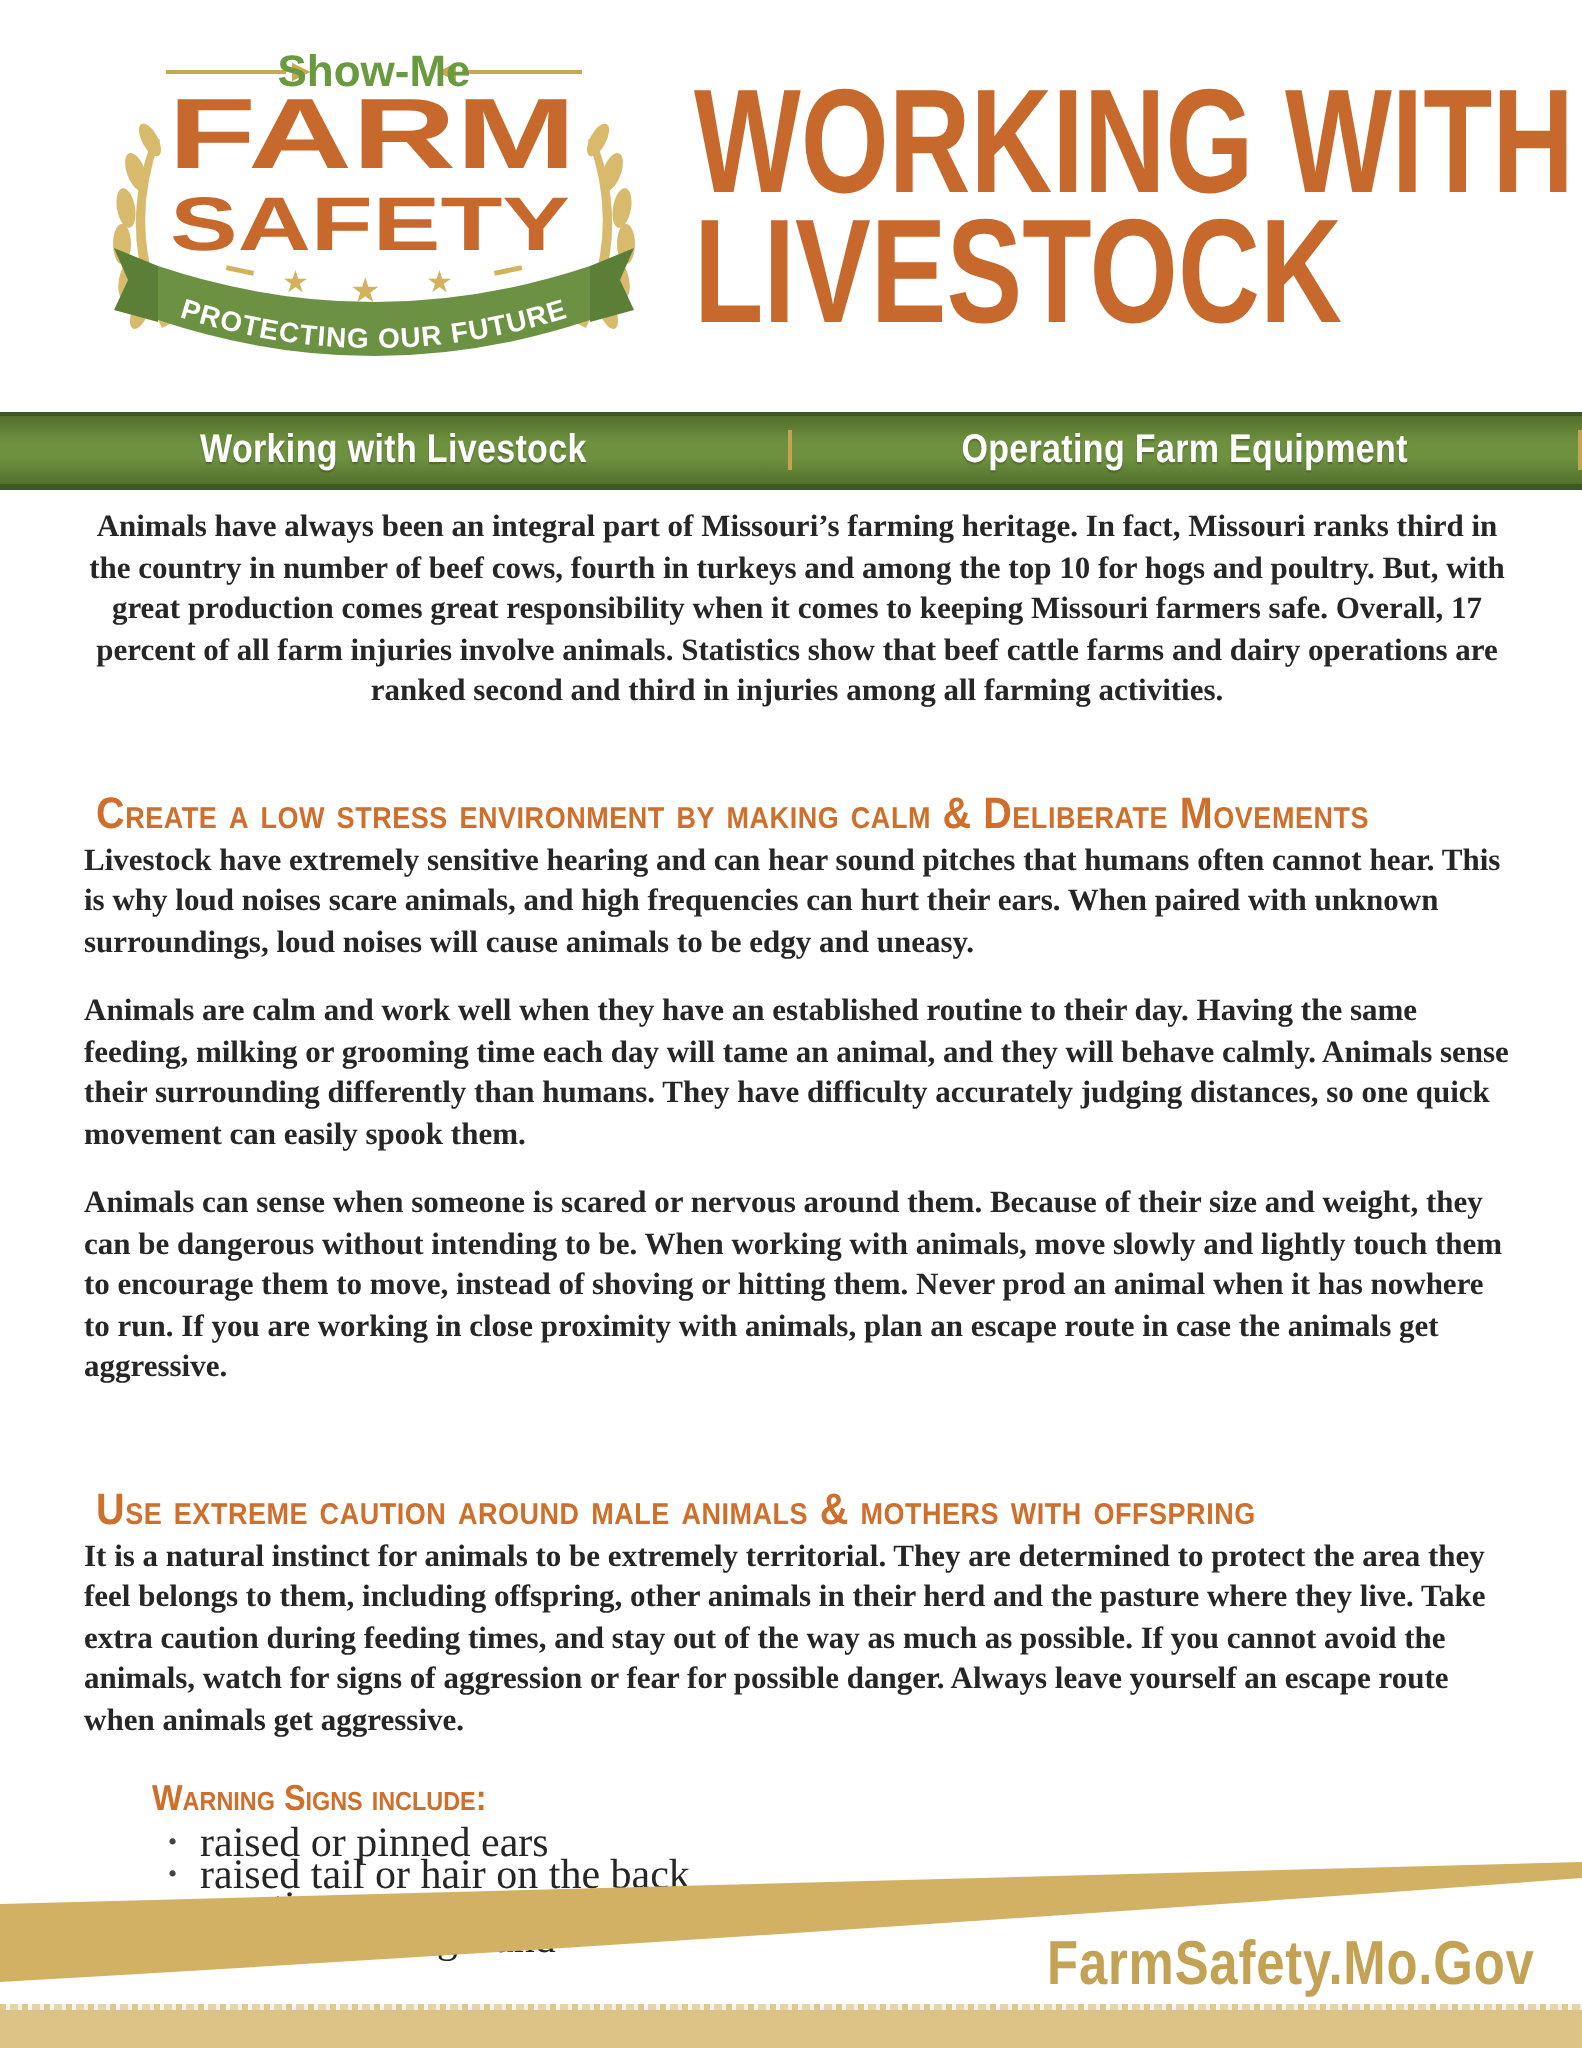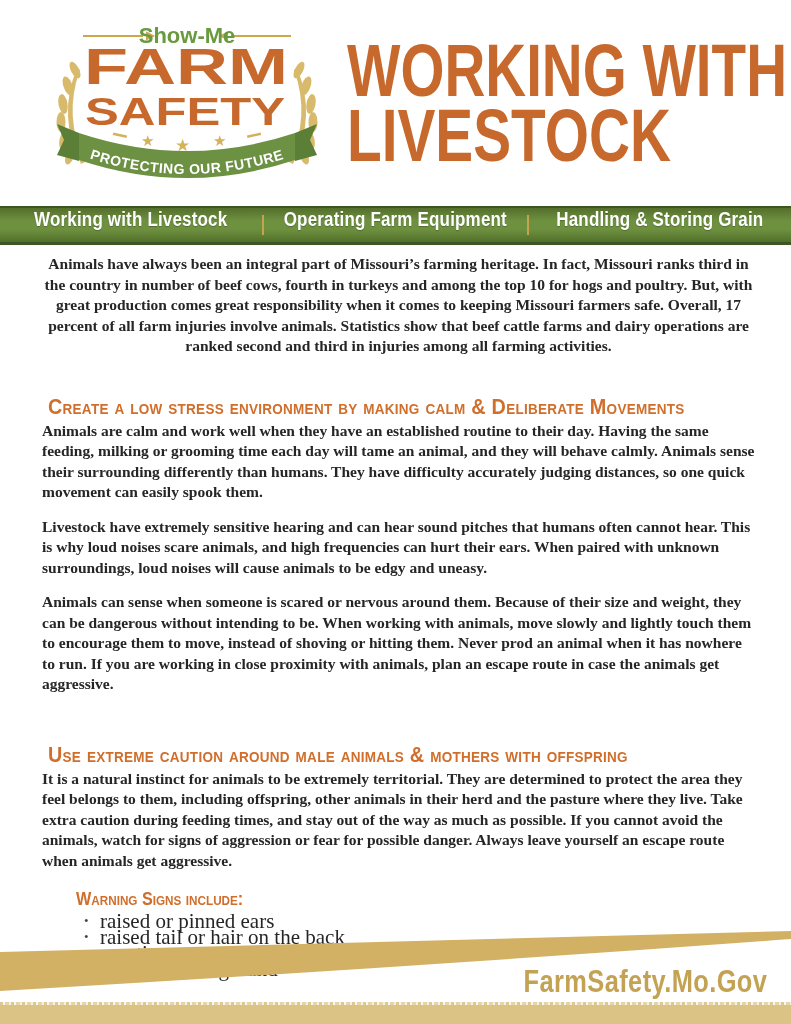--- a/index.html
+++ b/index.html
@@ -14,21 +14,21 @@
   .logo-svg { position:absolute; left:40px; top:12px; }
   .title-svg { position:absolute; left:334px; top:24px; }
   
   .navbar {
     position:absolute; top:206px; left:0; width:791px; height:39px;
     display:flex; align-items:stretch;
     background:linear-gradient(180deg,#546f2b 0%,#6e9140 38%,#6e9140 62%,#52702a 100%);
     border-top:2px solid #3e5621; border-bottom:3px solid #3e5621;
   }
   .nav-tab {
-    flex:1; display:flex; align-items:flex-start; justify-content:center;
+    flex:1; display:flex; align-items:center; justify-content:center;
     cursor:pointer;
   }
   .nav-tab span {
     color:#ffffff; font-family:"Liberation Sans", sans-serif;
     font-weight:700; font-size:20px; letter-spacing:0.2px; white-space:nowrap;
     transform:scaleX(0.85); display:inline-block;
     text-shadow:0 1px 1px rgba(0,0,0,0.25);
   }
   .nav-sep { width:2px; background:#c5a44f; margin:7px 0; }
   
@@ -142,33 +142,30 @@
 
   <div class="navbar">
     <div class="nav-tab">
       <span>Working with Livestock</span>
     </div>
     <div class="nav-sep"></div>
     <div class="nav-tab">
       <span>Operating Farm Equipment</span>
     </div>
     <div class="nav-sep"></div>
-    <div class="nav-tab">
-      <span>Handling &amp; Storing Grain</span>
-    </div>
   </div>
 
   <div class="content">
 
     <p class="intro">Animals have always been an integral part of Missouri’s farming heritage. In fact, Missouri ranks third in the country in number of beef cows, fourth in turkeys and among the top 10 for hogs and poultry. But, with great production comes great responsibility when it comes to keeping Missouri farmers safe. Overall, 17 percent of all farm injuries involve animals. Statistics show that beef cattle farms and dairy operations are ranked second and third in injuries among all farming activities.</p>
 
     <div class="section s1">
       <div class="section-heading">Create a low stress environment by making calm &amp; Deliberate Movements</div>
+      <p>Livestock have extremely sensitive hearing and can hear sound pitches that humans often cannot hear. This is why loud noises scare animals, and high frequencies can hurt their ears. When paired with unknown surroundings, loud noises will cause animals to be edgy and uneasy.</p>
       <p>Animals are calm and work well when they have an established routine to their day. Having the same feeding, milking or grooming time each day will tame an animal, and they will behave calmly. Animals sense their surrounding differently than humans. They have difficulty accurately judging distances, so one quick movement can easily spook them.</p>
-      <p>Livestock have extremely sensitive hearing and can hear sound pitches that humans often cannot hear. This is why loud noises scare animals, and high frequencies can hurt their ears. When paired with unknown surroundings, loud noises will cause animals to be edgy and uneasy.</p>
       <p>Animals can sense when someone is scared or nervous around them. Because of their size and weight, they can be dangerous without intending to be. When working with animals, move slowly and lightly touch them to encourage them to move, instead of shoving or hitting them. Never prod an animal when it has nowhere to run. If you are working in close proximity with animals, plan an escape route in case the animals get aggressive.</p>
     </div>
 
     <div class="section s2">
       <div class="section-heading">Use extreme caution around male animals &amp; mothers with offspring</div>
       <p>It is a natural instinct for animals to be extremely territorial. They are determined to protect the area they feel belongs to them, including offspring, other animals in their herd and the pasture where they live. Take extra caution during feeding times, and stay out of the way as much as possible. If you cannot avoid the animals, watch for signs of aggression or fear for possible danger. Always leave yourself an escape route when animals get aggressive.</p>
       <div class="sub-heading">Warning Signs include:</div>
       <ul class="warning-list">
         <li>raised or pinned ears</li>
         <li>raised tail or hair on the back</li>

